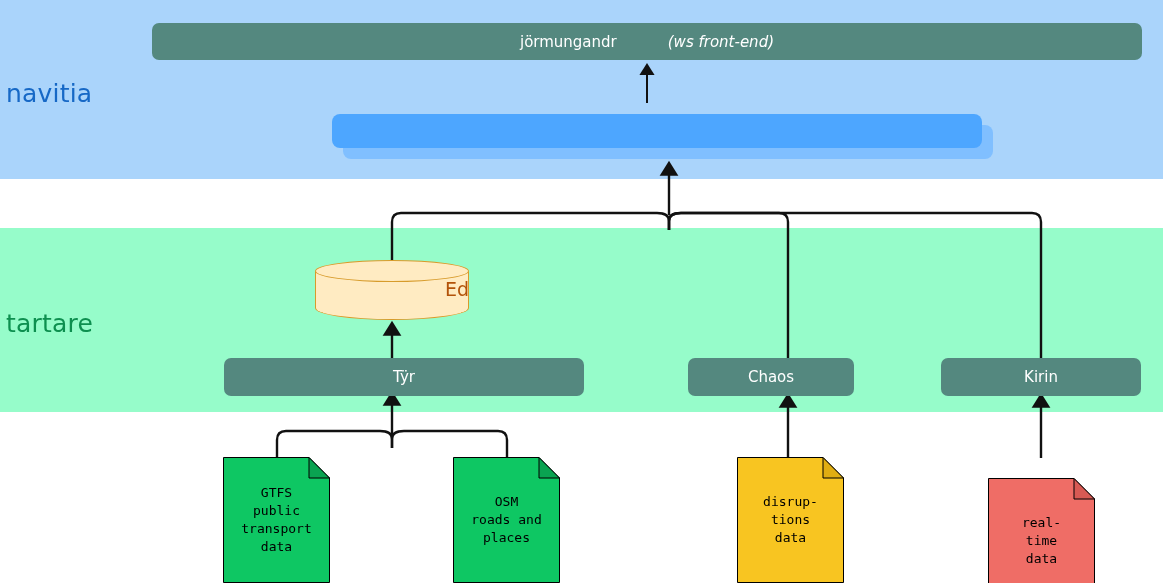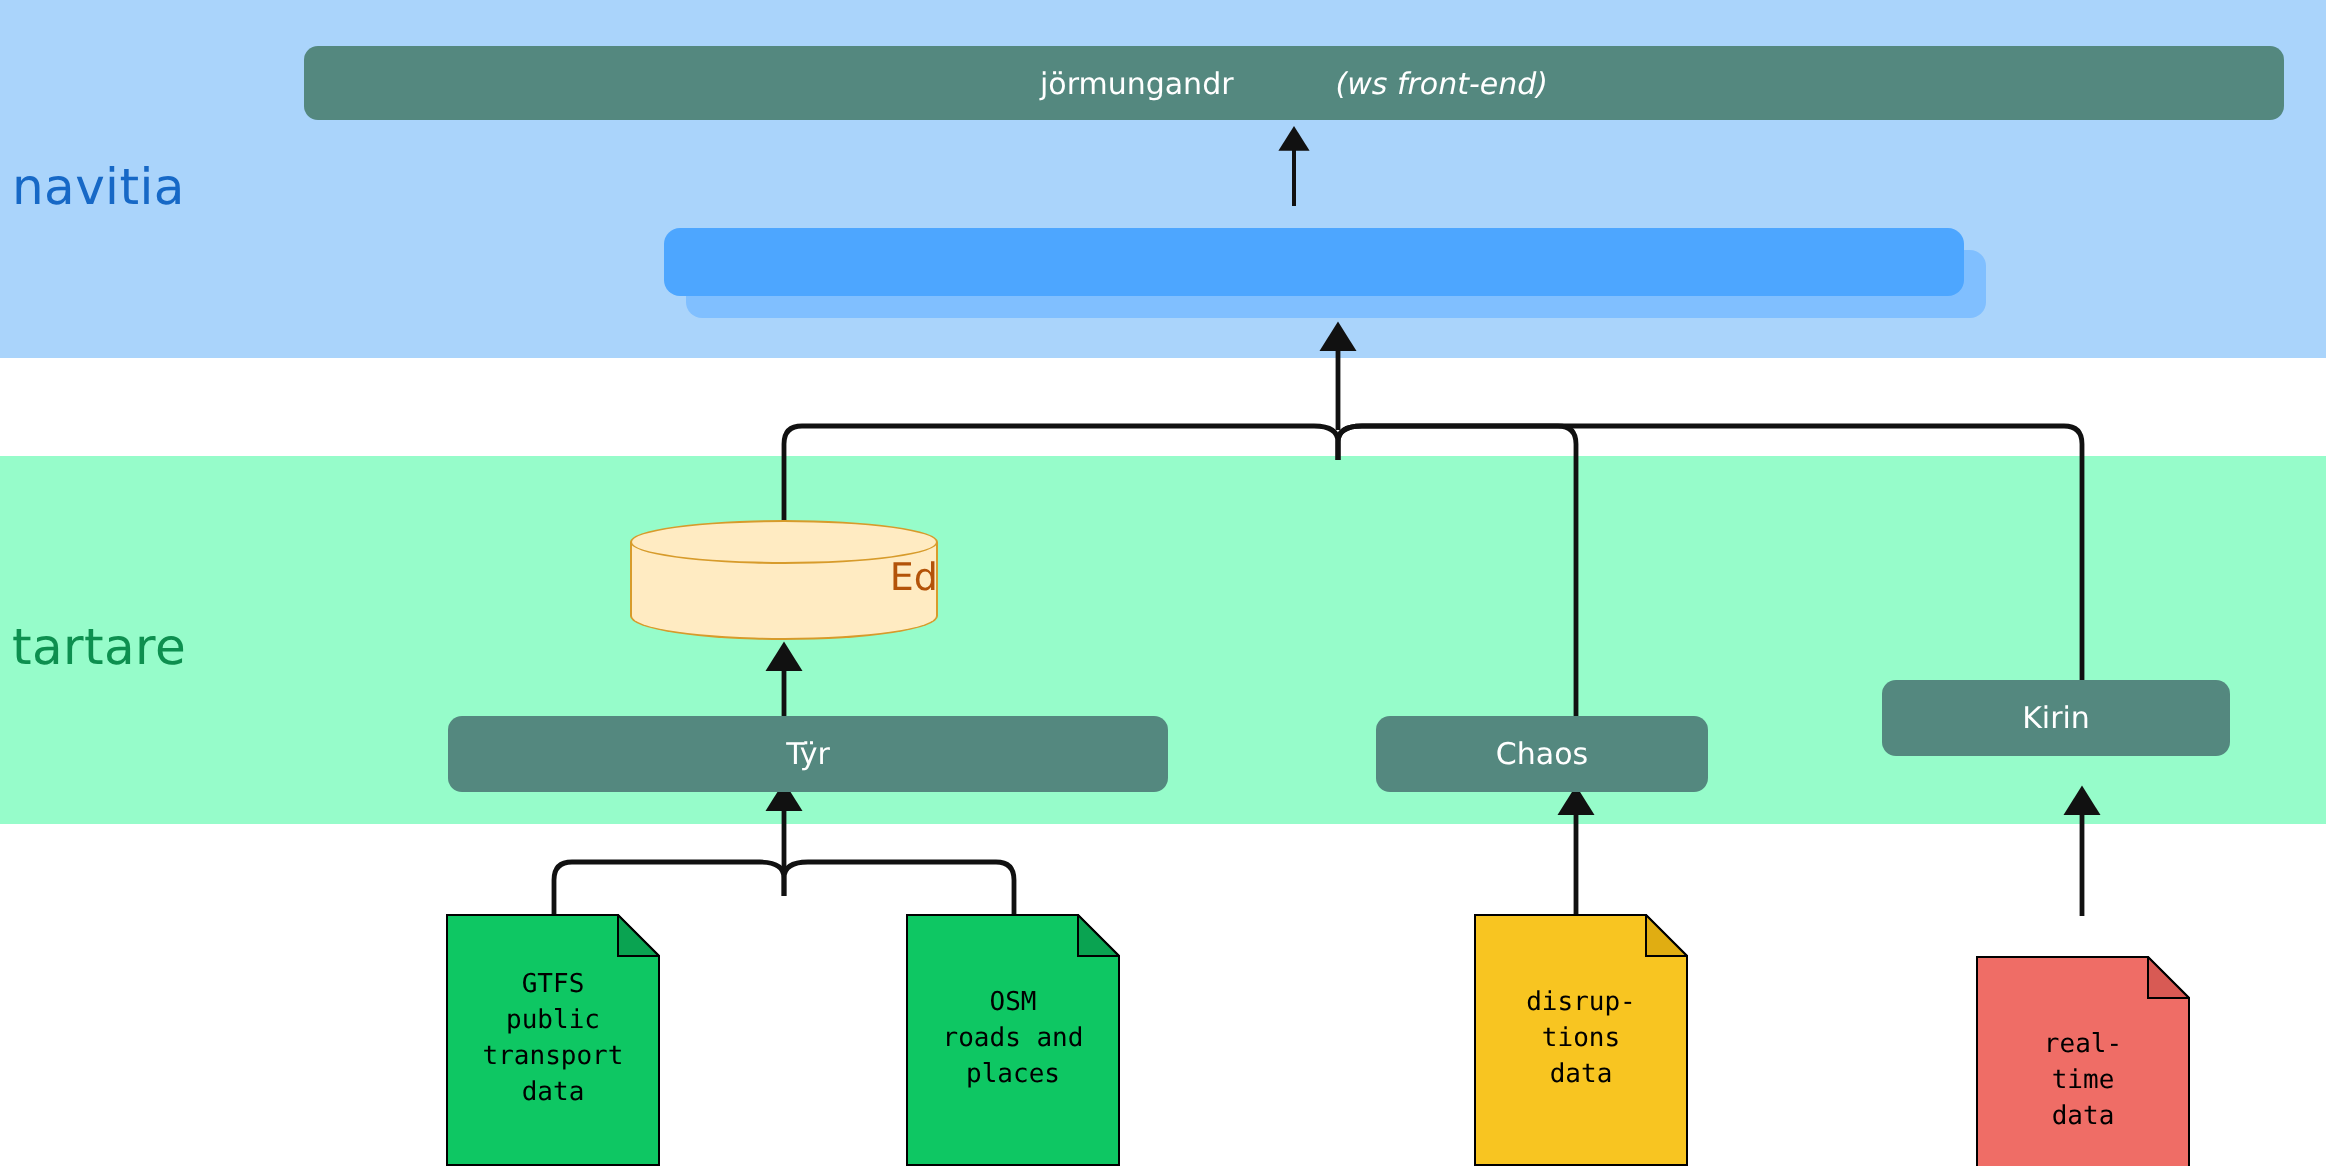--- a/index.html
+++ b/index.html
@@ -107,21 +107,21 @@
     display: flex;
     align-items: center;
     justify-content: center;
     color: #ffffff;
     font-size: 15px;
     font-family: "DejaVu Sans", sans-serif;
   }
 
   .box-tyr   { left: 224px; top: 358px; width: 360px; height: 38px; text-align: center; }
   .box-chaos { left: 688px; top: 358px; width: 166px; height: 38px; }
-  .box-kirin { left: 941px; top: 340px; width: 174px; height: 38px; }
+  .box-kirin { left: 941px; top: 358px; width: 200px; height: 38px; }
 
   
   .cylinder {
     position: absolute;
     left: 315px;
     top: 260px;
     width: 154px;
     height: 60px;
   }
   .cyl-body {

